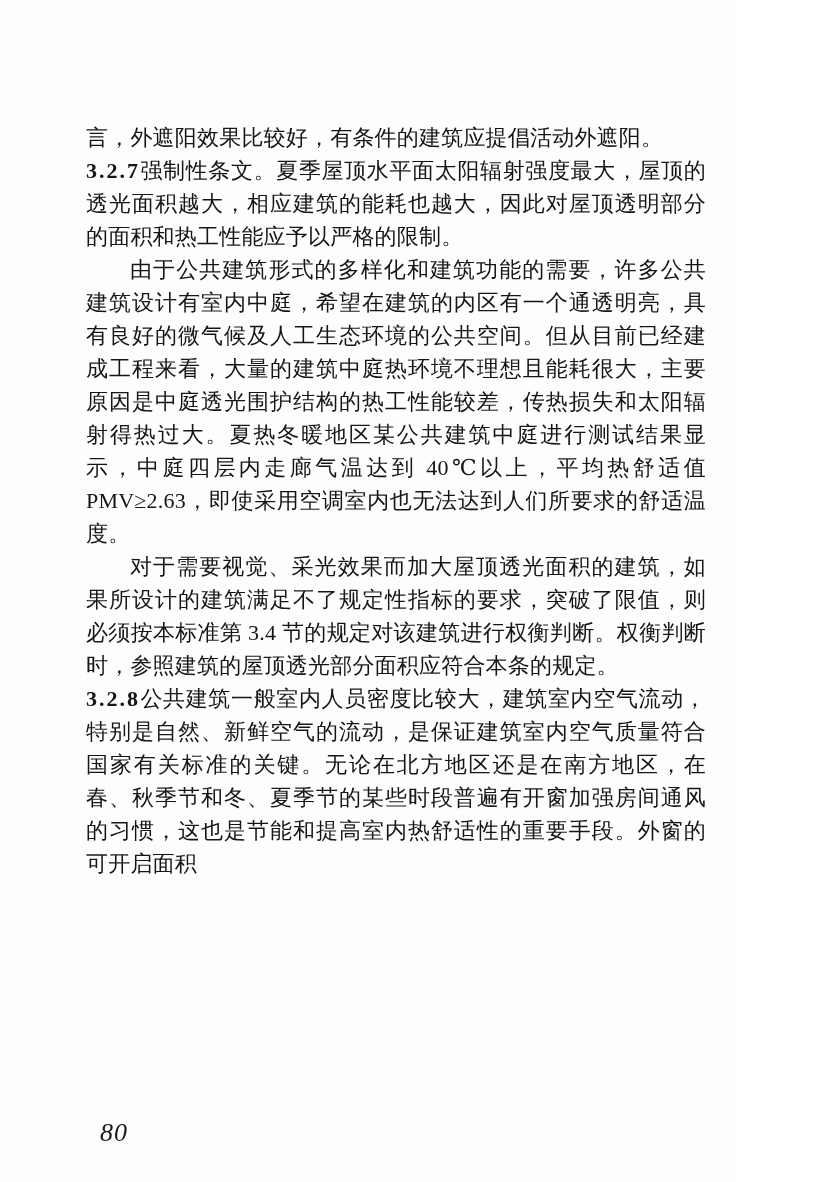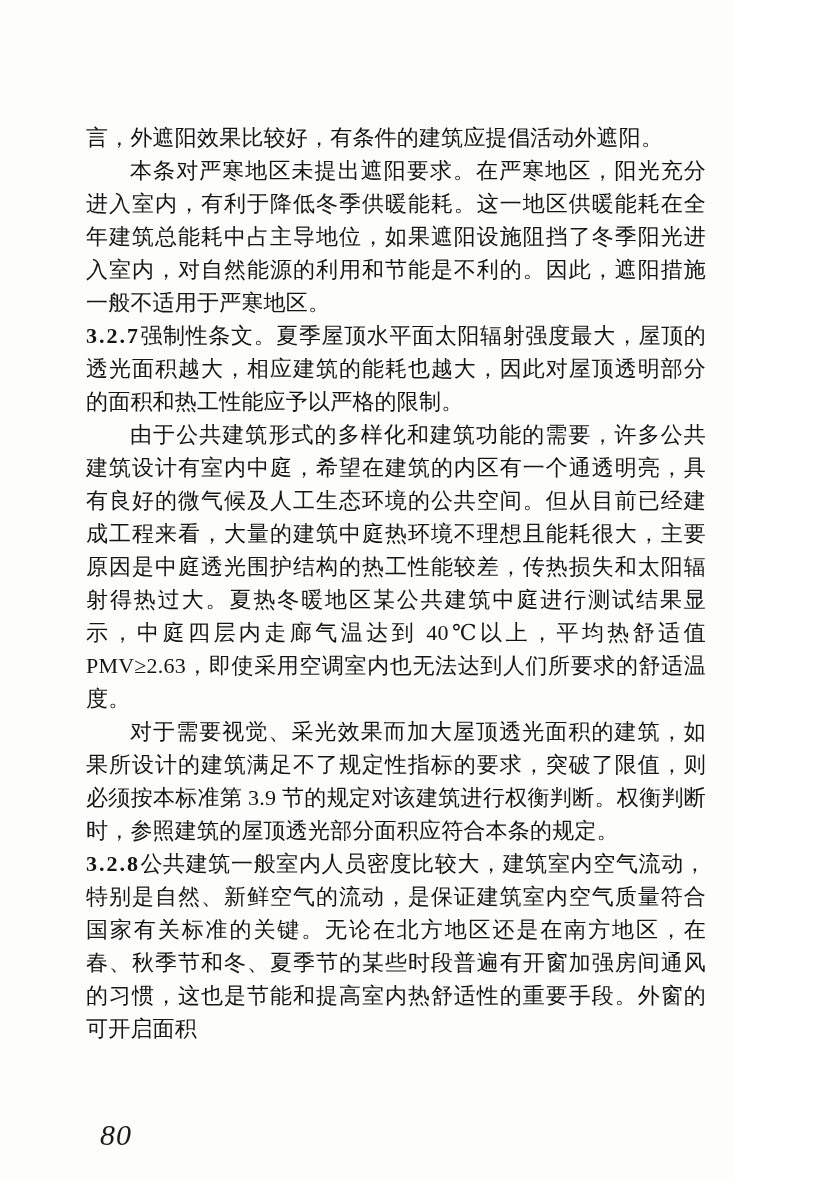--- a/index.html
+++ b/index.html
@@ -38,43 +38,42 @@
     font-weight: bold;
     letter-spacing: 2px;
     white-space: nowrap;
   }
   .var-italic {
   }
   .page-number {
     position: absolute;
     left: 100px;
     top: 1118px;
-    font-size: 30px;
+    font-size: 26px;
     font-style: italic;
     letter-spacing: 1px;
     color: #1a1a1a;
   }
 </style>
 </head>
 <body>
 
 <div class="page">
 
   <div class="body-text">
 
     <p class="para">言，外遮阳效果比较好，有条件的建筑应提倡活动外遮阳。</p>
 
-    <p class="para indent">本条对严寒地区未提出遮阳要求。在严寒地区，阳光充分进入室内，有利于降低冬季供暖能耗。这一地区供暖能耗在全年建筑总能耗中占主导地位，如果遮阳设施阻挡了冬季阳光进入室内，对自然能源的利用和节能是不利的。因此，遮阳措施一般不适用于严寒地区。</p>
 
 
     <p class="para"><b class="clause-num">3.2.7</b><span>强制性条文。夏季屋顶水平面太阳辐射强度最大，屋顶的透光面积越大，相应建筑的能耗也越大，因此对屋顶透明部分的面积和热工性能应予以严格的限制。</span></p>
 
     <p class="para indent"><span>由于公共建筑形式的多样化和建筑功能的需要，许多公共建筑设计有室内中庭，希望在建筑的内区有一个通透明亮，具有良好的微气候及人工生态环境的公共空间。但从目前已经建成工程来看，大量的建筑中庭热环境不理想且能耗很大，主要原因是中庭透光围护结构的热工性能较差，传热损失和太阳辐射得热过大。夏热冬暖地区某公共建筑中庭进行测试结果显示，中庭四层内走廊气温达到 40℃以上，平均热舒适值 </span><span class="var-italic">PMV</span><span>≥2.63，即使采用空调室内也无法达到人们所要求的舒适温度。</span></p>
 
-    <p class="para indent">对于需要视觉、采光效果而加大屋顶透光面积的建筑，如果所设计的建筑满足不了规定性指标的要求，突破了限值，则必须按本标准第 3.9 节的规定对该建筑进行权衡判断。权衡判断时，参照建筑的屋顶透光部分面积应符合本条的规定。</p>
+    <p class="para indent">对于需要视觉、采光效果而加大屋顶透光面积的建筑，如果所设计的建筑满足不了规定性指标的要求，突破了限值，则必须按本标准第 3.4 节的规定对该建筑进行权衡判断。权衡判断时，参照建筑的屋顶透光部分面积应符合本条的规定。</p>
 
 
     <p class="para"><b class="clause-num">3.2.8</b><span>公共建筑一般室内人员密度比较大，建筑室内空气流动，特别是自然、新鲜空气的流动，是保证建筑室内空气质量符合国家有关标准的关键。无论在北方地区还是在南方地区，在春、秋季节和冬、夏季节的某些时段普遍有开窗加强房间通风的习惯，这也是节能和提高室内热舒适性的重要手段。外窗的可开启面积</span></p>
 
   </div>
 
   <div class="page-number">80</div>
 
 </div>
 

